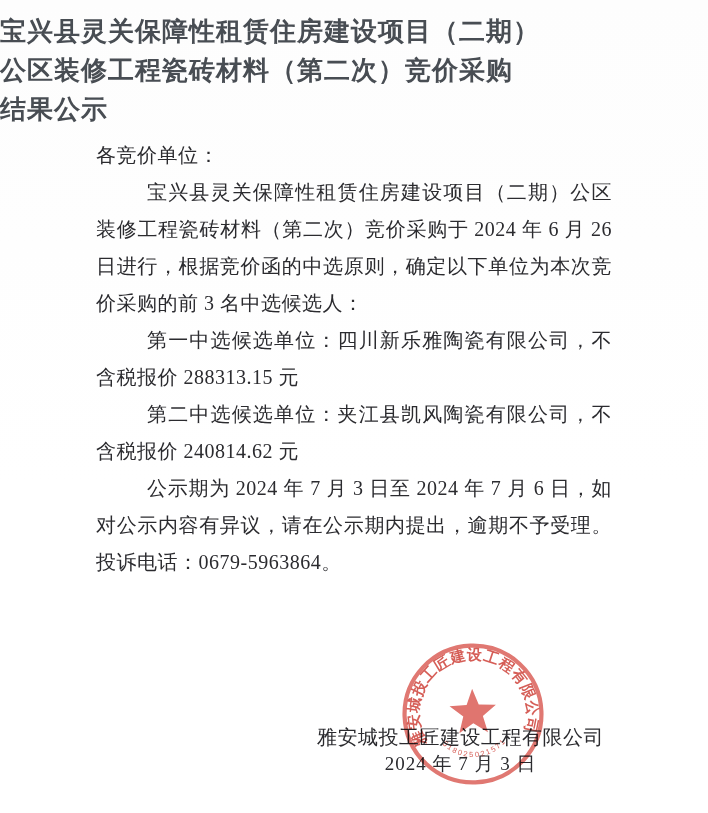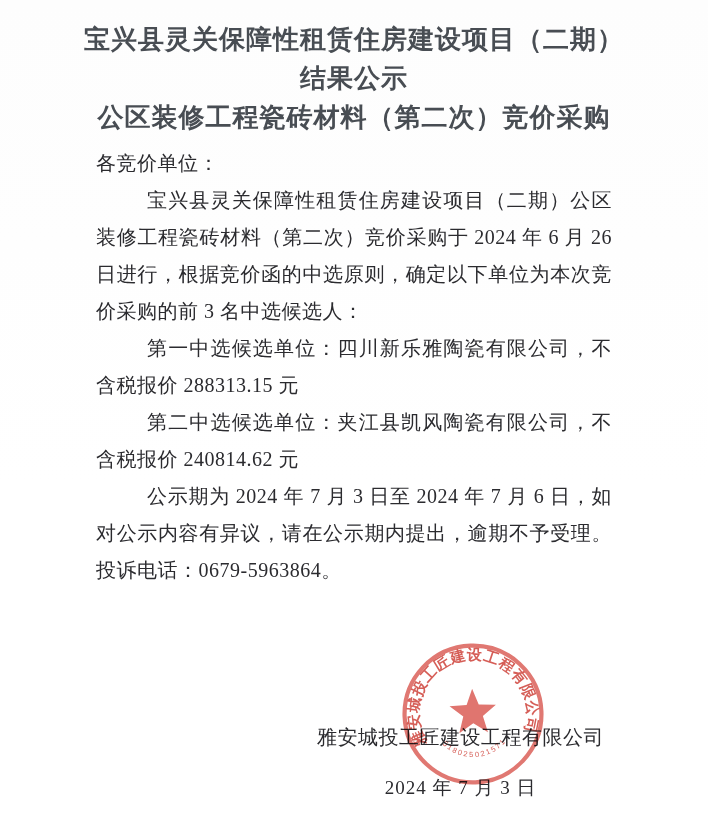--- a/index.html
+++ b/index.html
@@ -8,22 +8,22 @@
     width: 708px; height: 813px;
     position: relative;
     overflow: hidden;
     font-family: "Liberation Serif", "DejaVu Serif", serif;
   }
   .page {
     position: absolute; inset: 0;
     background: linear-gradient(180deg, #fdfdfd 0%, #ffffff 60%);
   }
   .title {
-    margin-top: 20px;
-    text-align: center;
+    margin-top: 12px;
+    text-align: left;
     font-family: "Liberation Sans", "DejaVu Sans", sans-serif;
     font-weight: 700;
     font-size: 26px;
     line-height: 39px;
     color: #484d53;
     letter-spacing: 1px;
   }
   .body-text {
     margin: 8px 96px 16px 96px;
     width: 516px;
@@ -41,21 +41,21 @@
     right: 104px;
     text-align: center;
     color: #2b2b2f;
   }
   .sig-company {
     font-size: 20px;
     letter-spacing: 0.5px;
     white-space: nowrap;
   }
   .sig-date {
-    margin-top: 24px;
+    margin-top: 0;
     font-size: 19px;
     letter-spacing: 1px;
     white-space: nowrap;
   }
   .seal {
     position: absolute;
     left: 398px;
     top: 639px;
     width: 150px;
     height: 150px;
@@ -70,22 +70,22 @@
   .seal .arc-company { font-size: 16px; letter-spacing: 0.7px; }
   .seal .arc-number { font-size: 8px; letter-spacing: 2px; font-weight: 400; }
 </style>
 </head>
 <body>
 
 <div class="page">
 
   <div class="title">
     <div>宝兴县灵关保障性租赁住房建设项目（二期）</div>
+    <div>公区装修工程瓷砖材料（第二次）竞价采购</div>
     <div>结果公示</div>
-    <div>公区装修工程瓷砖材料（第二次）竞价采购</div>
   </div>
 
   <div class="body-text">
     <p>各竞价单位：</p>
     <p class="indent">宝兴县灵关保障性租赁住房建设项目（二期）公区装修工程瓷砖材料（第二次）竞价采购于 2024 年 6 月 26 日进行，根据竞价函的中选原则，确定以下单位为本次竞价采购的前 3 名中选候选人：</p>
     <p class="indent">第一中选候选单位：四川新乐雅陶瓷有限公司，不含税报价 288313.15 元</p>
     <p class="indent">第二中选候选单位：夹江县凯风陶瓷有限公司，不含税报价 240814.62 元</p>
     <p class="indent">公示期为 2024 年 7 月 3 日至 2024 年 7 月 6 日，如对公示内容有异议，请在公示期内提出，逾期不予受理。投诉电话：0679-5963864。</p>
   </div>
 

